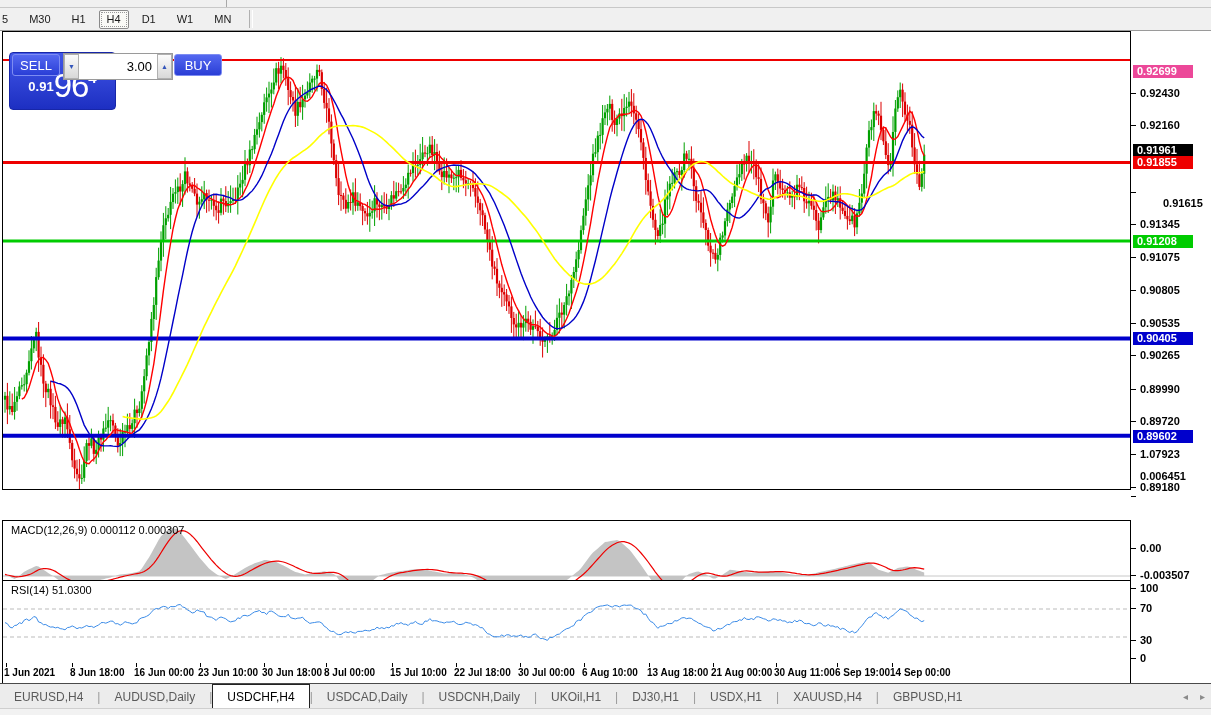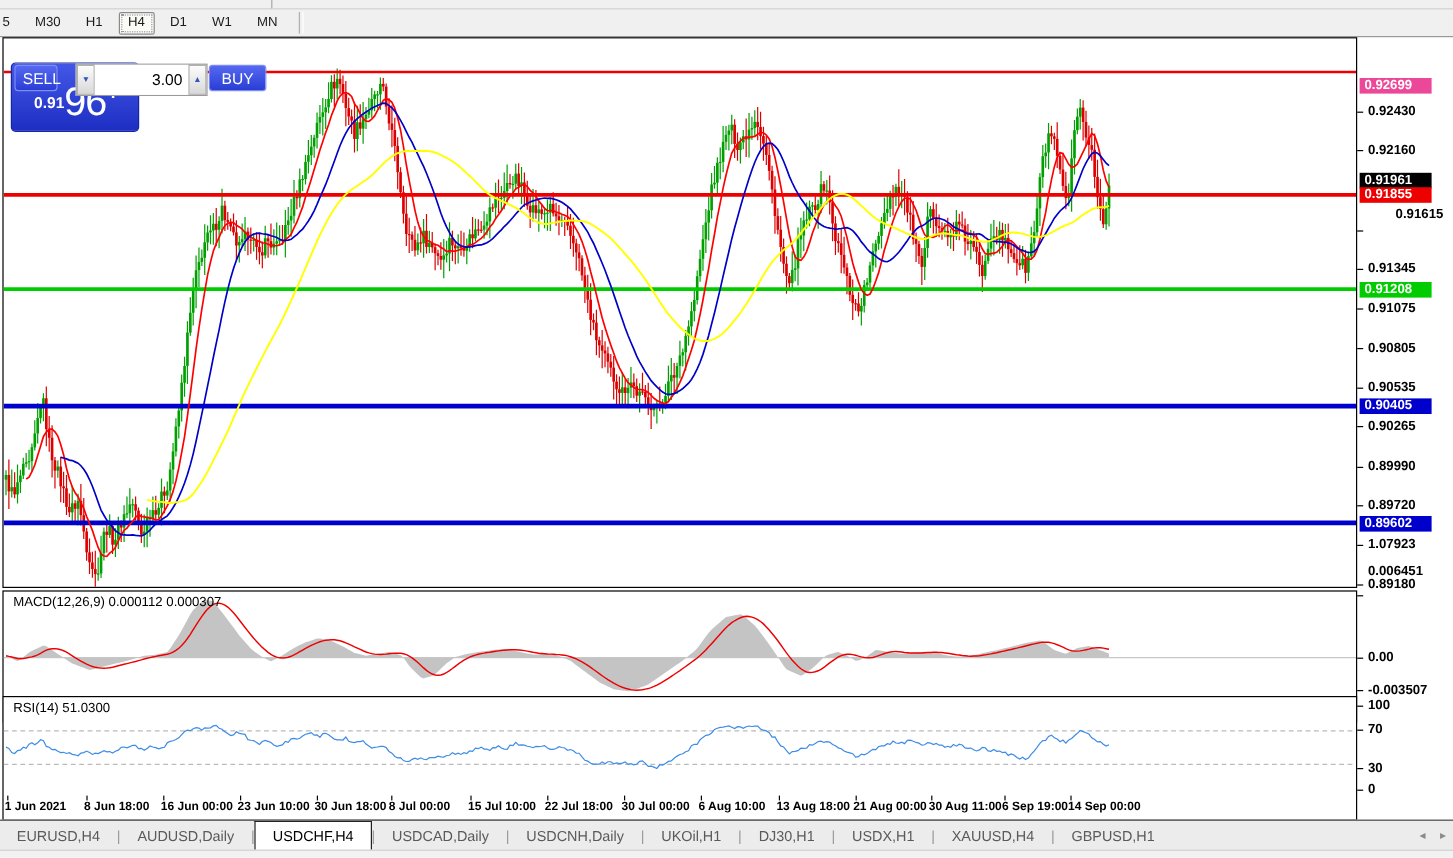--- a/index.html
+++ b/index.html
@@ -11,34 +11,34 @@
   
   #tf-toolbar{position:absolute;left:0;top:8px;width:1211px;height:22px;background:#f0f0f0;border-bottom:1px solid #9a9a9a;
               display:flex;align-items:center;overflow:hidden;}
   .tf-btn{font-size:11px;color:#1a1a1a;padding:2px 7px;margin-left:5px;border:1px solid transparent;background:transparent;
           font-family:inherit;line-height:13px;}
   .tf-btn.active{border:1px solid #8a8a8a;background:#fafaf6;outline:1px dotted #999;outline-offset:-3px;border-radius:2px;}
   .tf-sep{width:2px;height:18px;margin-left:10px;border-left:1px solid #b0b0b0;border-right:1px solid #ffffff;}
   
   .panel{position:absolute;left:2px;width:1129px;background:#ffffff;border:1px solid #000;box-sizing:border-box;}
   #main-box{top:31px;height:459px;}
-  #macd-box{top:492px;height:110px;}
+  #macd-box{top:520px;height:110px;}
   #rsi-box{top:580px;height:104px;}
   .panel svg{position:absolute;left:0;top:0;}
   .panel-label{position:absolute;left:8px;top:3px;font-size:11px;color:#000;z-index:5;white-space:nowrap;}
   #chart-header{position:absolute;left:8px;top:3px;font-size:12px;font-weight:bold;color:#000;z-index:6;white-space:nowrap;}
   #chart-header .tri{font-size:9px;margin-right:5px;}
   
   #trade-panel{position:absolute;left:6px;top:20px;width:216px;height:58px;z-index:7;}
   .blue-block{position:absolute;top:0;height:56px;width:105px;border-radius:4px;border:1px solid #1726a8;
               background:linear-gradient(#4257e8,#1d2fc2);}
   #sell-block{left:0;} #buy-block{left:110px;}
   .ticket-btn{position:absolute;top:2px;height:22px;border-radius:3px;border:1px solid #7d8cf2;color:#fff;font-size:13px;
               background:linear-gradient(#5468f0,#2a3ed6);font-family:inherit;z-index:9;}
-  #sell-btn{left:3px;width:36px;} #buy-btn{left:165px;width:48px;}
+  #sell-btn{left:3px;width:48px;} #buy-btn{left:165px;width:48px;}
   #vol-group{position:absolute;left:54px;top:1px;width:108px;height:25px;background:#fff;border:1px solid #9a9a9a;
              display:flex;z-index:10;}
   .spin-btn{width:18px;height:100%;border:1px solid #b0b0b0;background:linear-gradient(#fcfcfc,#d8d8d8);
             color:#3355bb;font-size:7px;padding:0;font-family:inherit;}
   #vol-input{width:68px;border:none;outline:none;font-size:13px;text-align:right;padding:0 5px;font-family:inherit;}
   .price-row{position:absolute;left:0;bottom:2px;width:100%;text-align:center;color:#fff;line-height:30px;}
   .price-row .small{font-size:13px;font-weight:bold;vertical-align:6px;}
   .price-row .big{font-size:33px;font-weight:400;letter-spacing:-1px;}
   .price-row .sup{font-size:15px;font-weight:bold;vertical-align:14px;}
   
@@ -887,21 +887,21 @@
       </svg>
     <div class="panel-label">RSI(14) 51.0300</div>
   </div>
 
   <div id="price-axis">
       <div class="ax-tick" style="top: 61.6408px;"></div>
       <div class="ax-label" style="top: 55.6408px;">0.92430</div>
       <div class="ax-tick" style="top: 94.403px;"></div>
       <div class="ax-label" style="top: 88.403px;">0.92160</div>
       <div class="ax-tick" style="top: 160.534px;"></div>
-      <div class="ax-label" style="top: 142px; padding-left: 23px;">0.91615</div>
+      <div class="ax-label" style="top: 166px; padding-left: 23px;">0.91615</div>
       <div class="ax-tick" style="top: 193.296px;"></div>
       <div class="ax-label" style="top: 187.296px;">0.91345</div>
       <div class="ax-tick" style="top: 226.058px;"></div>
       <div class="ax-label" style="top: 220.058px;">0.91075</div>
       <div class="ax-tick" style="top: 258.82px;"></div>
       <div class="ax-label" style="top: 252.82px;">0.90805</div>
       <div class="ax-tick" style="top: 291.583px;"></div>
       <div class="ax-label" style="top: 285.583px;">0.90535</div>
       <div class="ax-tick" style="top: 324.345px;"></div>
       <div class="ax-label" style="top: 318.345px;">0.90265</div>

